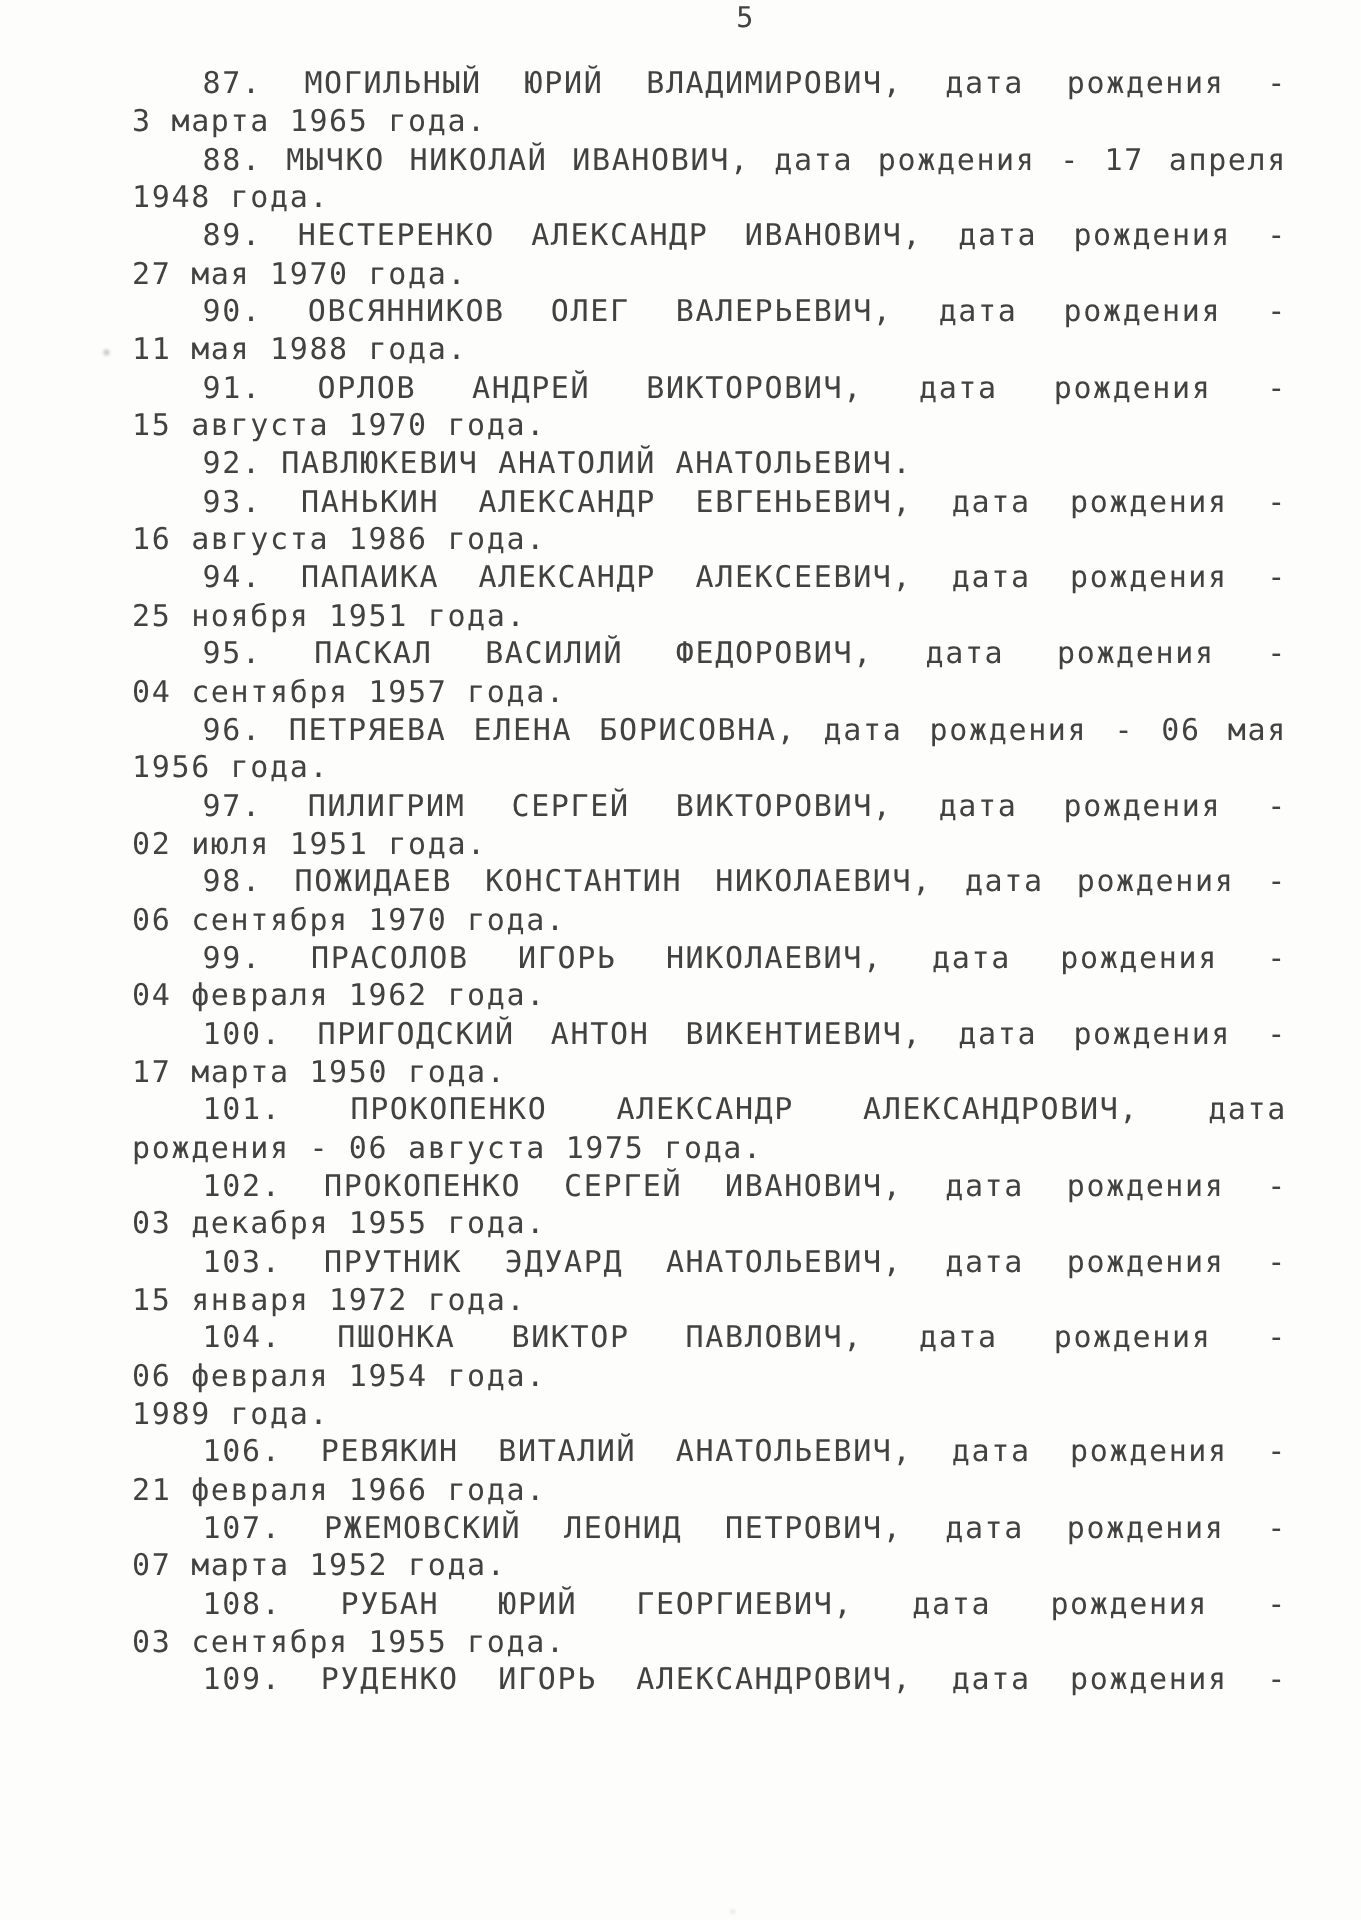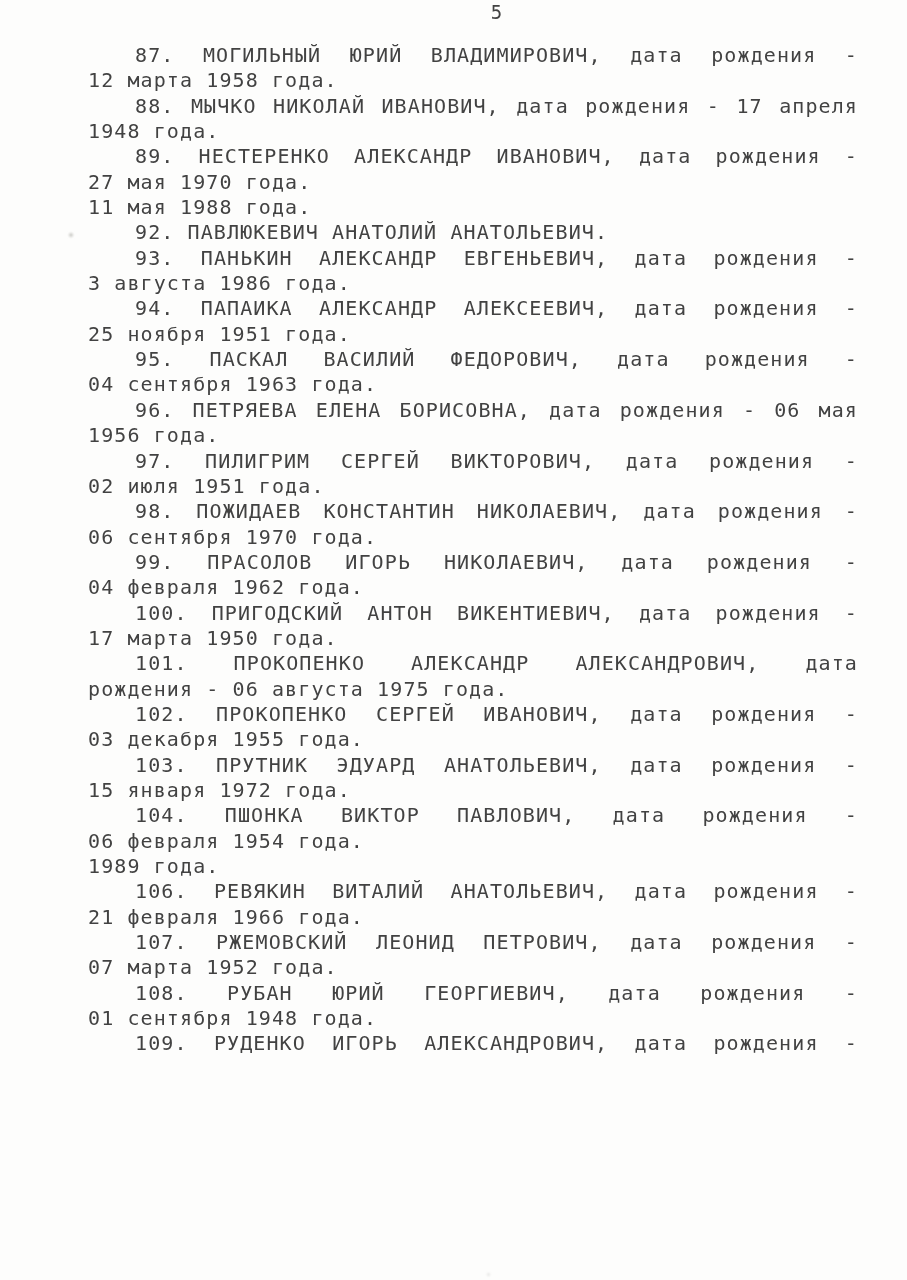--- a/index.html
+++ b/index.html
@@ -60,47 +60,52 @@
 </style>
 </head>
 <body>
 
 <div class="page" style="background: rgb(253, 253, 252); color: rgb(66, 66, 66);">
   <div class="page-number">5</div>
 
   <div class="entries">
       <div class="entry">
         <div class="line first just">87. МОГИЛЬНЫЙ ЮРИЙ ВЛАДИМИРОВИЧ, дата рождения -</div>
-        <div class="line">12 марта 1958 года.</div>
+        <div class="line">3 марта 1965 года.</div>
       </div>
       <div class="entry">
         <div class="line first just">88. МЫЧКО НИКОЛАЙ ИВАНОВИЧ, дата рождения - 17 апреля</div>
         <div class="line">1948 года.</div>
       </div>
       <div class="entry">
         <div class="line first just">89. НЕСТЕРЕНКО АЛЕКСАНДР ИВАНОВИЧ, дата рождения -</div>
         <div class="line">27 мая 1970 года.</div>
       </div>
       <div class="entry">
+        <div class="line first just">90. ОВСЯННИКОВ ОЛЕГ ВАЛЕРЬЕВИЧ, дата рождения -</div>
         <div class="line">11 мая 1988 года.</div>
+      </div>
+      <div class="entry">
+        <div class="line first just">91. ОРЛОВ АНДРЕЙ ВИКТОРОВИЧ, дата рождения -</div>
+        <div class="line">15 августа 1970 года.</div>
       </div>
       <div class="entry">
         <div class="line first">92. ПАВЛЮКЕВИЧ АНАТОЛИЙ АНАТОЛЬЕВИЧ.</div>
       </div>
       <div class="entry">
         <div class="line first just">93. ПАНЬКИН АЛЕКСАНДР ЕВГЕНЬЕВИЧ, дата рождения -</div>
-        <div class="line">3 августа 1986 года.</div>
+        <div class="line">16 августа 1986 года.</div>
       </div>
       <div class="entry">
         <div class="line first just">94. ПАПАИКА АЛЕКСАНДР АЛЕКСЕЕВИЧ, дата рождения -</div>
         <div class="line">25 ноября 1951 года.</div>
       </div>
       <div class="entry">
         <div class="line first just">95. ПАСКАЛ ВАСИЛИЙ ФЕДОРОВИЧ, дата рождения -</div>
-        <div class="line">04 сентября 1963 года.</div>
+        <div class="line">04 сентября 1957 года.</div>
       </div>
       <div class="entry">
         <div class="line first just">96. ПЕТРЯЕВА ЕЛЕНА БОРИСОВНА, дата рождения - 06 мая</div>
         <div class="line">1956 года.</div>
       </div>
       <div class="entry">
         <div class="line first just">97. ПИЛИГРИМ СЕРГЕЙ ВИКТОРОВИЧ, дата рождения -</div>
         <div class="line">02 июля 1951 года.</div>
       </div>
       <div class="entry">
@@ -137,21 +142,21 @@
       <div class="entry">
         <div class="line first just">106. РЕВЯКИН ВИТАЛИЙ АНАТОЛЬЕВИЧ, дата рождения -</div>
         <div class="line">21 февраля 1966 года.</div>
       </div>
       <div class="entry">
         <div class="line first just">107. РЖЕМОВСКИЙ ЛЕОНИД ПЕТРОВИЧ, дата рождения -</div>
         <div class="line">07 марта 1952 года.</div>
       </div>
       <div class="entry">
         <div class="line first just">108. РУБАН ЮРИЙ ГЕОРГИЕВИЧ, дата рождения -</div>
-        <div class="line">01 сентября 1948 года.</div>
+        <div class="line">03 сентября 1955 года.</div>
       </div>
       <div class="entry">
         <div class="line first just">109. РУДЕНКО ИГОРЬ АЛЕКСАНДРОВИЧ, дата рождения -</div>
       </div>
     </div>
 
   <div class="scan-speck speck-a"></div>
   <div class="scan-speck speck-b"></div>
 </div>
 

